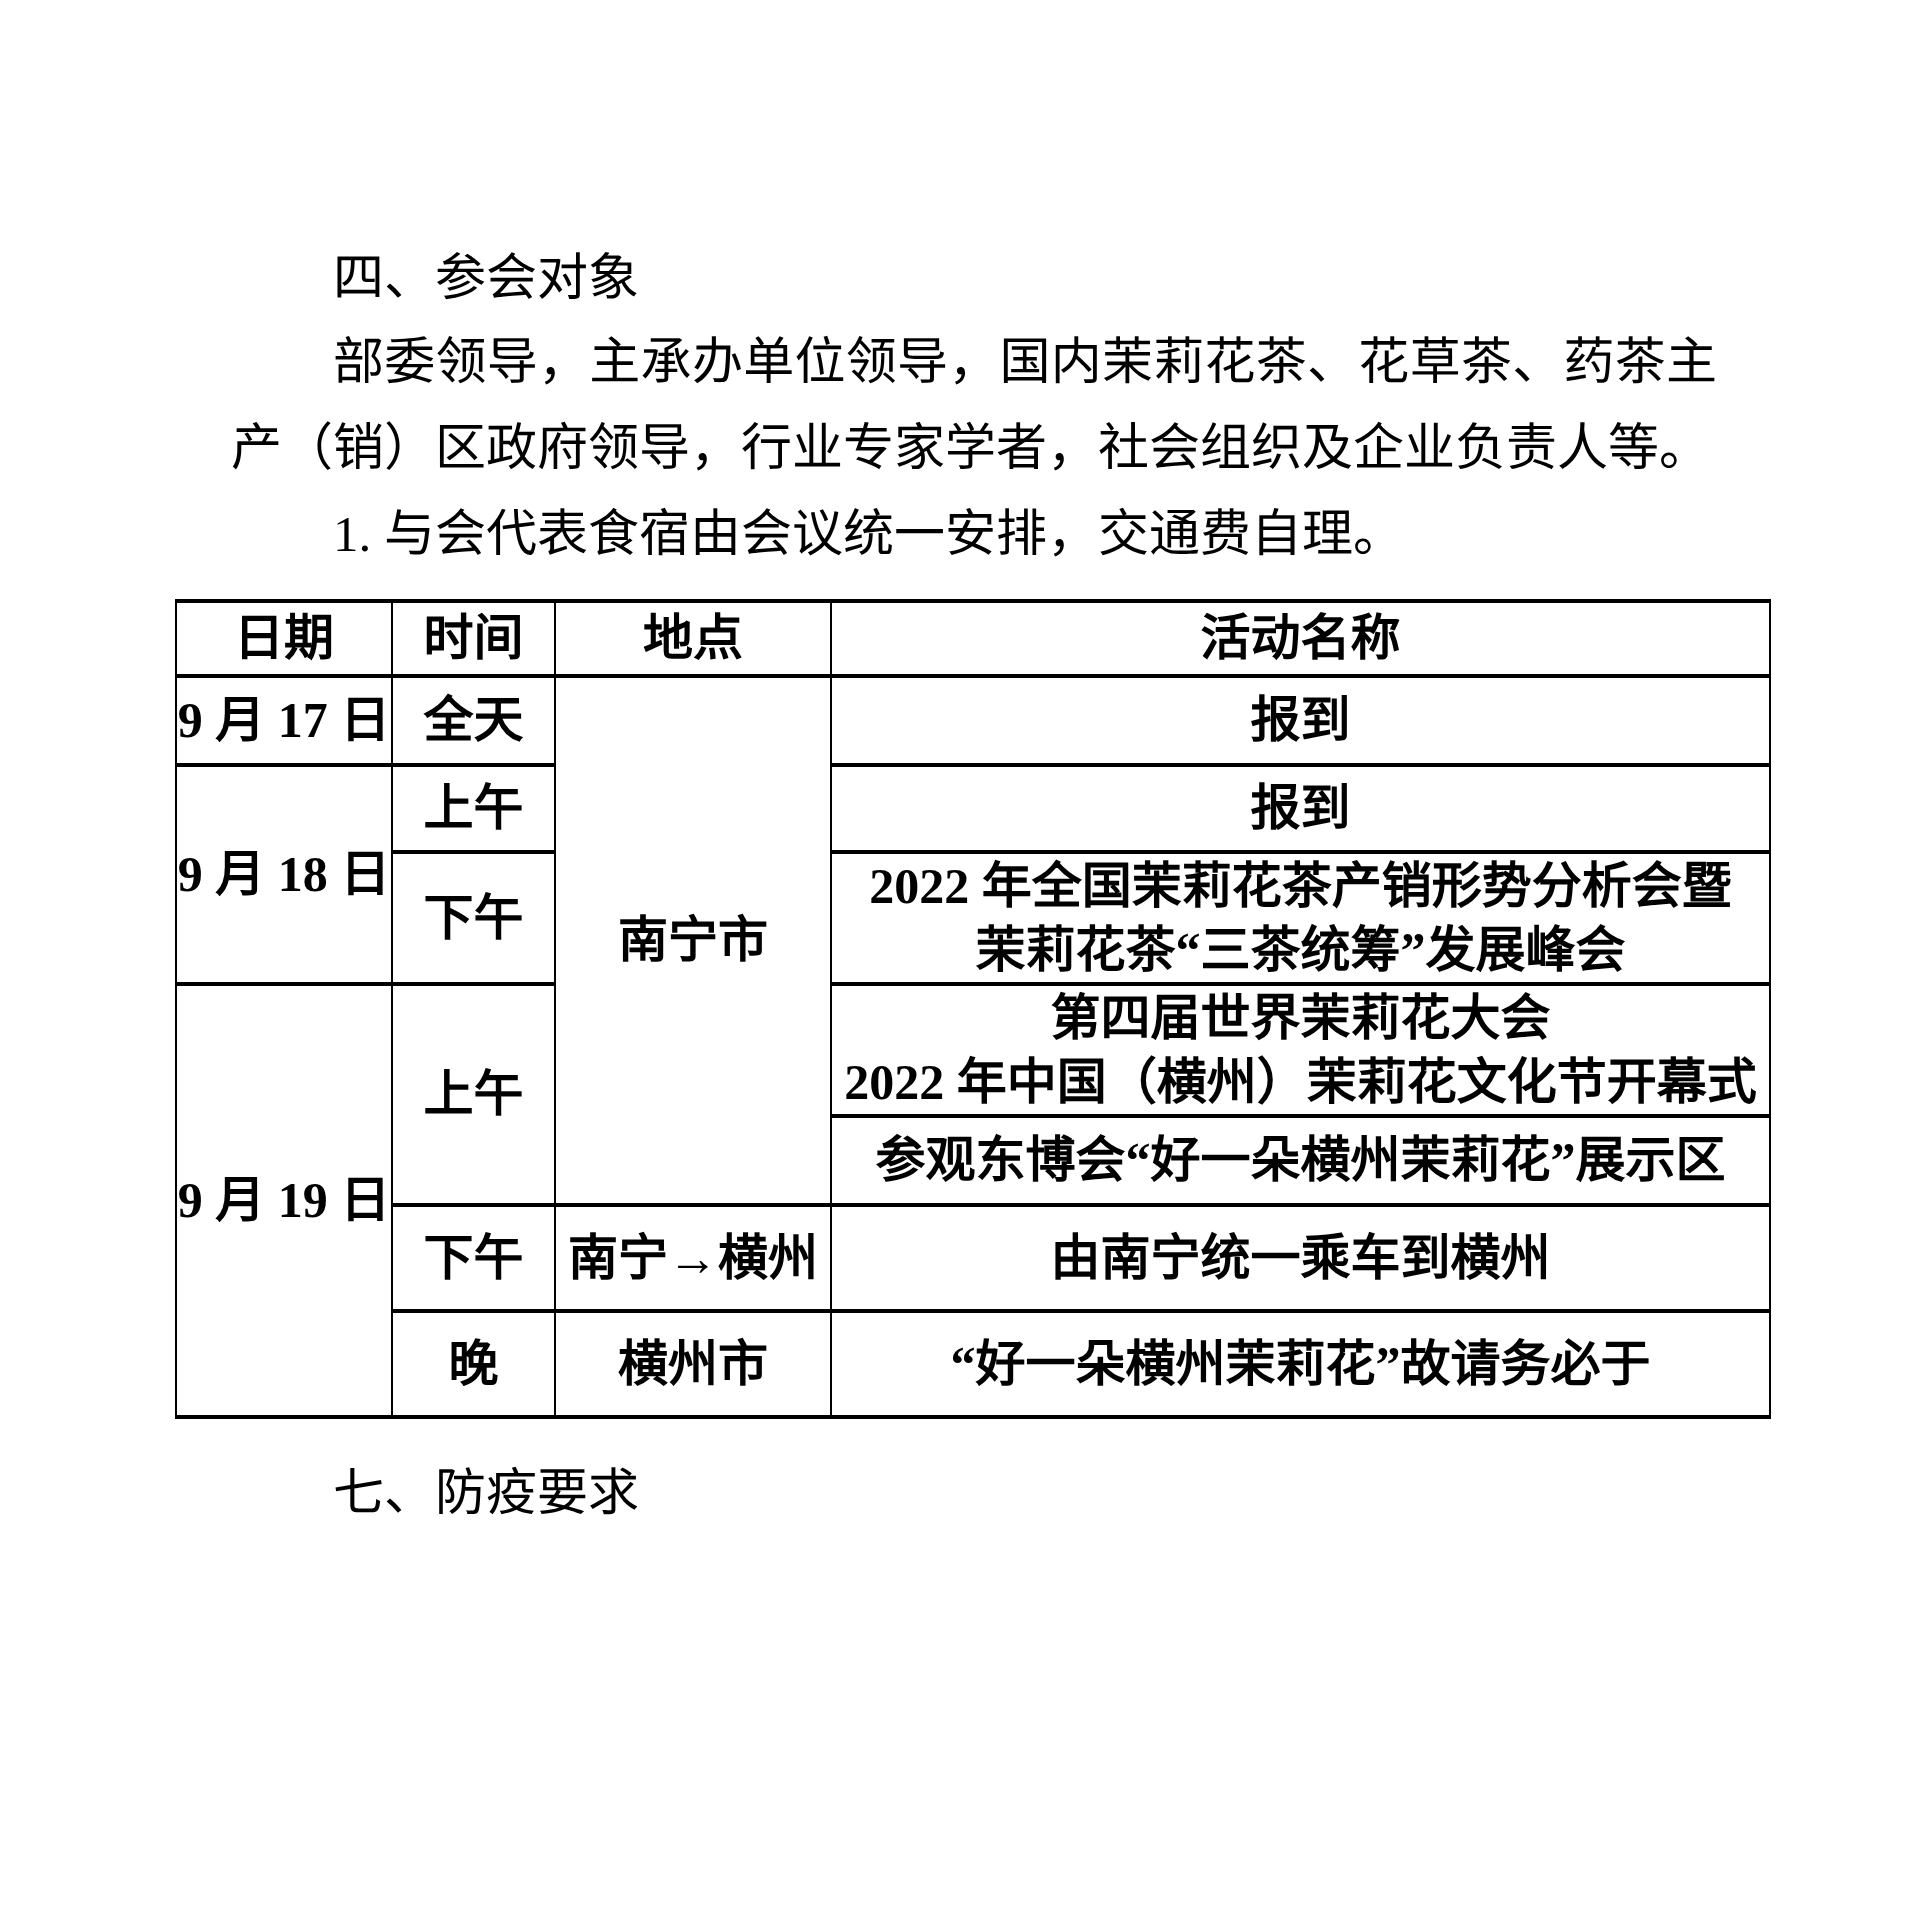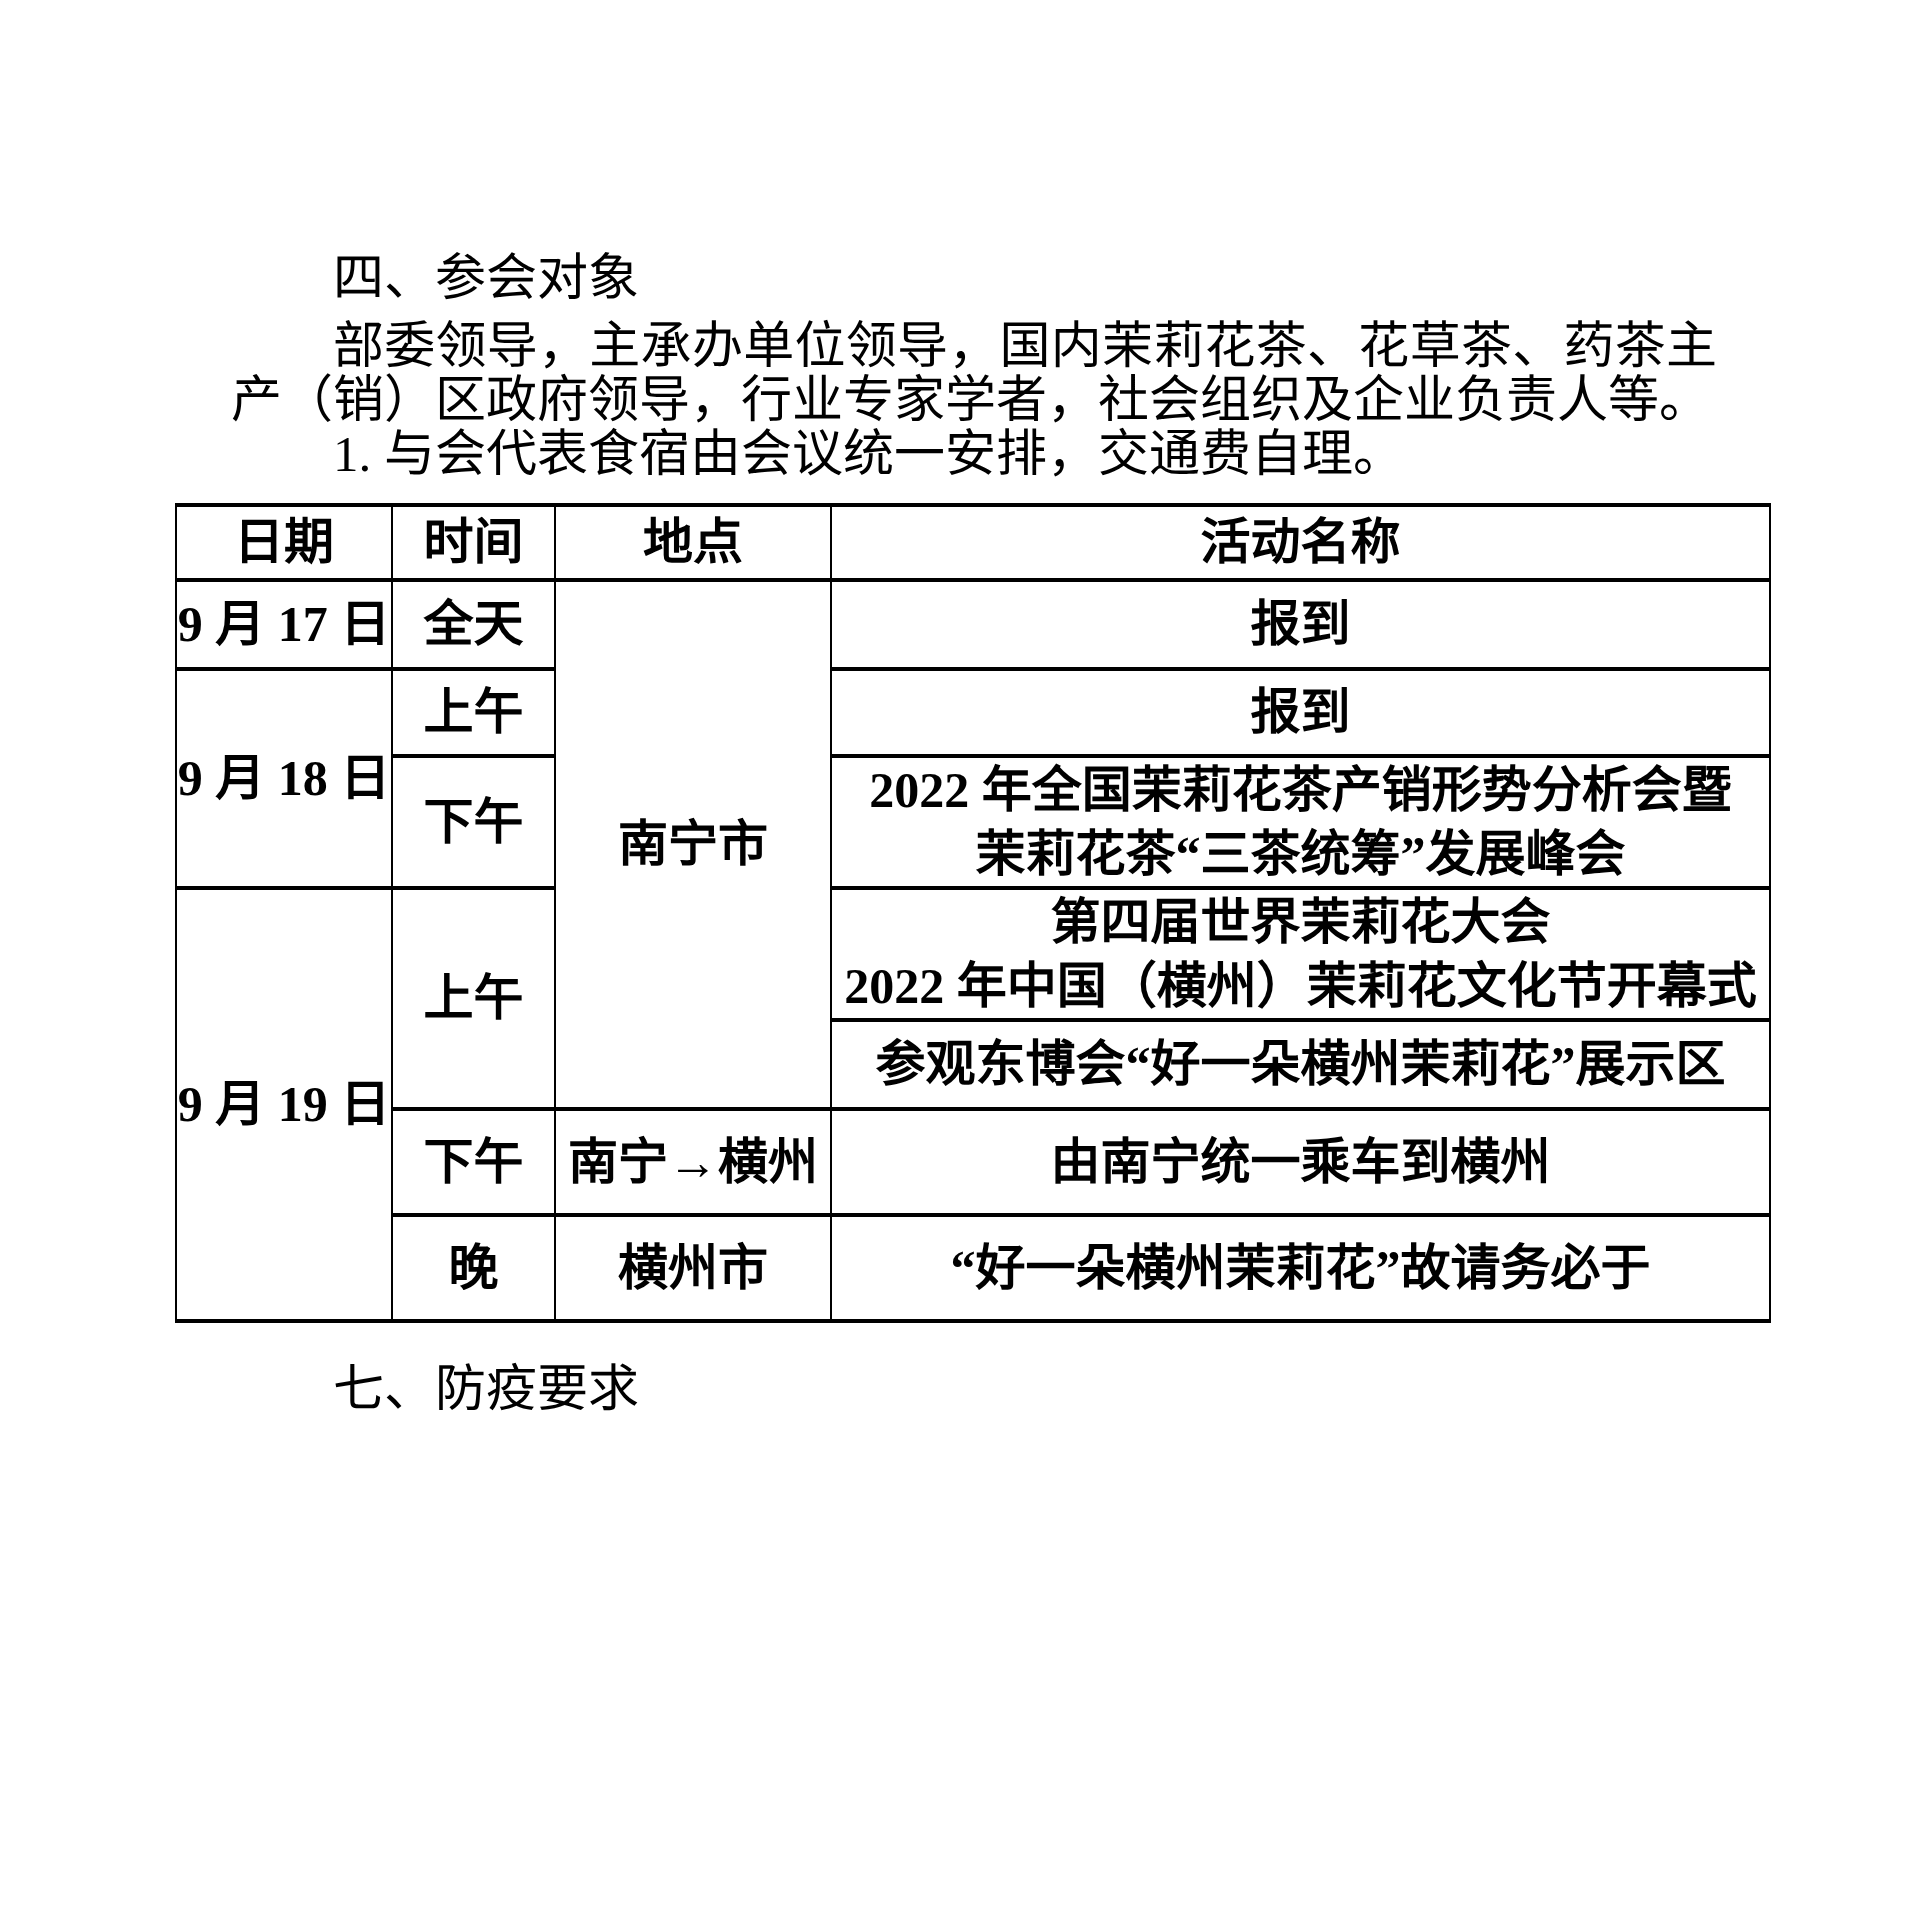--- a/index.html
+++ b/index.html
@@ -18,41 +18,41 @@
   }
   .content {
     position: absolute;
     left: 231px;
     top: 237px;
     width: 1486px;
   }
   .para {
     margin: 0;
     font-size: 51px;
-    line-height: 54px;
+    line-height: 86px;
     text-align: justify;
     text-indent: 2em;
     word-break: normal;
   }
   .heading {
     margin: 0;
     font-size: 51px;
     line-height: 82px;
     text-align: justify;
     text-indent: 2em;
     font-family: "Liberation Sans", "DejaVu Sans", sans-serif;
     font-weight: normal;
   }
   table.schedule {
     border-collapse: collapse;
     table-layout: fixed;
     width: 1594px;
     margin-left: -56px;
     margin-top: 21.6px;
-    margin-bottom: 25px;
+    margin-bottom: 33px;
   }
   table.schedule td, table.schedule th {
     border-top: 4.6px solid #000;
     border-bottom: 4.6px solid #000;
     border-left: 2.3px solid #000;
     border-right: 2.3px solid #000;
     padding: 0;
     text-align: center;
     vertical-align: middle;
     font-size: 50px;

